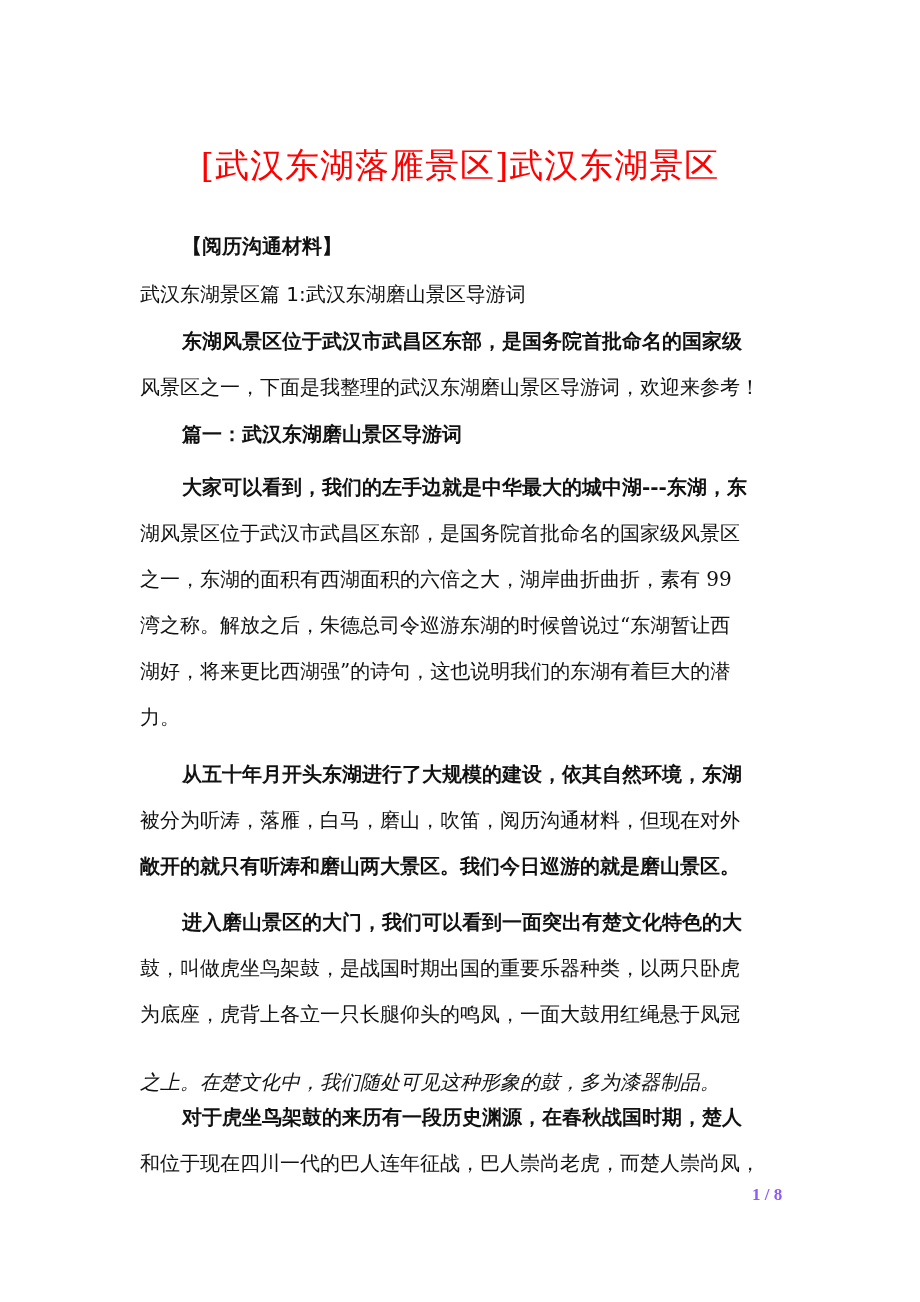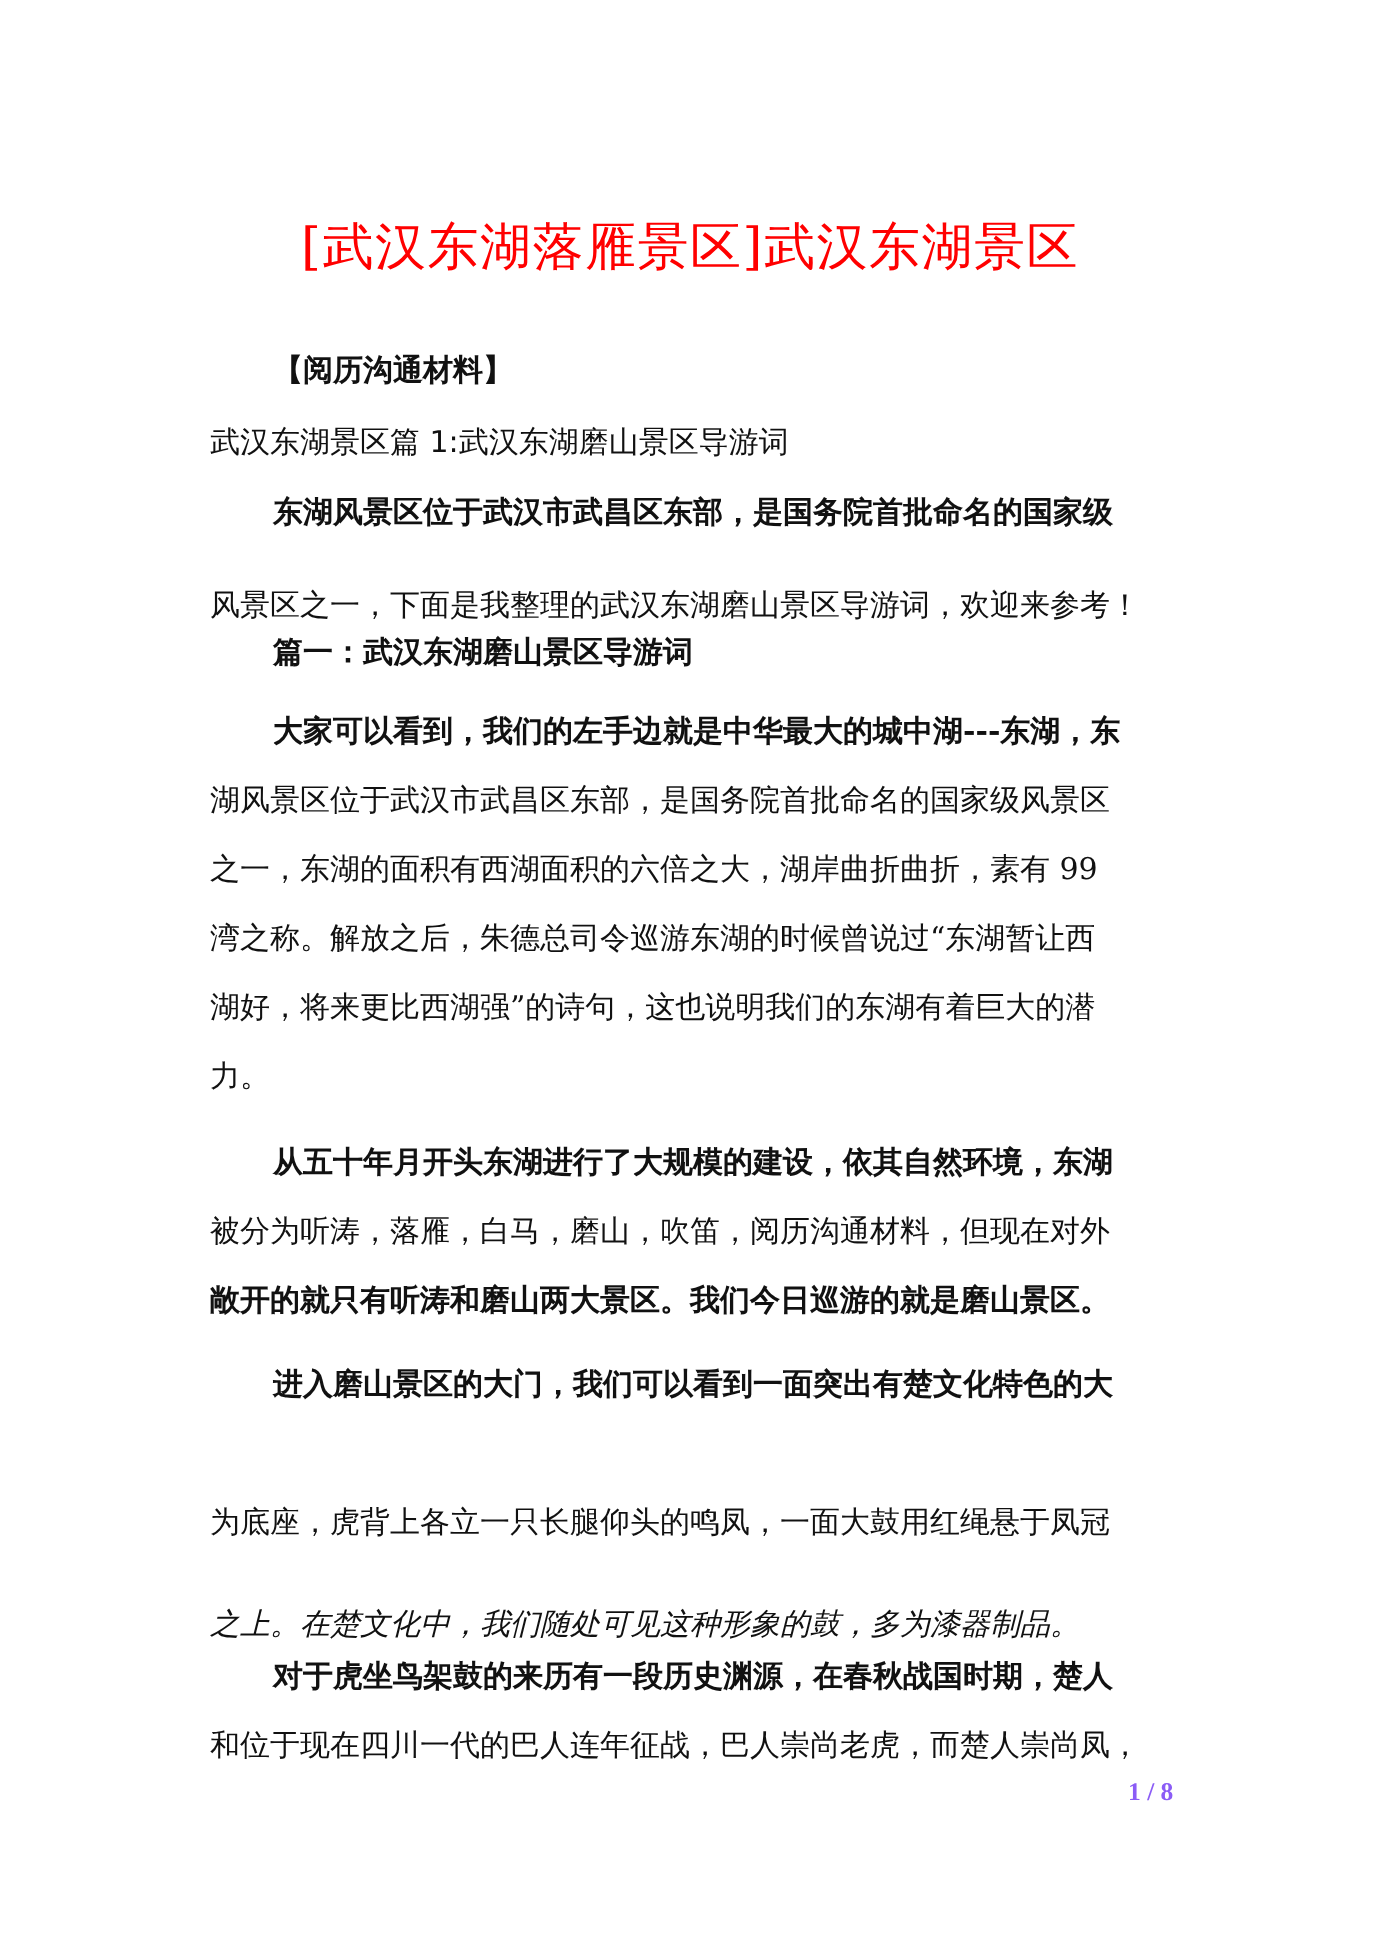--- a/index.html
+++ b/index.html
@@ -57,36 +57,37 @@
 
 <div class="page">
 
   <div class="title">[武汉东湖落雁景区]武汉东湖景区</div>
 
   <div class="line indent" style="top:232px;">【阅历沟通材料】</div>
 
   <div class="line sans" style="top:280px;">武汉东湖景区篇 1:武汉东湖磨山景区导游词</div>
 
   <div class="line indent" style="top:327px;">东湖风景区位于武汉市武昌区东部，是国务院首批命名的国家级</div>
-  <div class="line" style="top:389px;">风景区之一，下面是我整理的武汉东湖磨山景区导游词，欢迎来参考！</div>
+  <div class="line" style="top:373px;">风景区之一，下面是我整理的武汉东湖磨山景区导游词，欢迎来参考！</div>
 
   <div class="line indent" style="top:420px;">篇一：武汉东湖磨山景区导游词</div>
 
   <div class="line indent" style="top:473px;">大家可以看到，我们的左手边就是中华最大的城中湖---东湖，东</div>
   <div class="line" style="top:519px;">湖风景区位于武汉市武昌区东部，是国务院首批命名的国家级风景区</div>
   <div class="line" style="top:565px;">之一，东湖的面积有西湖面积的六倍之大，湖岸曲折曲折，素有 99</div>
   <div class="line" style="top:611px;text-align:right;">湾之称。解放之后，朱德总司令巡游东湖的时候曾说过“东湖暂让西</div>
   <div class="line" style="top:657px;">湖好，将来更比西湖强”的诗句，这也说明我们的东湖有着巨大的潜</div>
   <div class="line" style="top:703px;">力。</div>
 
   <div class="line indent" style="top:760px;">从五十年月开头东湖进行了大规模的建设，依其自然环境，东湖</div>
   <div class="line" style="top:806px;">被分为听涛，落雁，白马，磨山，吹笛，阅历沟通材料，但现在对外</div>
   <div class="line" style="top:852px;font-weight:bold;">敞开的就只有听涛和磨山两大景区。我们今日巡游的就是磨山景区。</div>
 
   <div class="line indent" style="top:908px;">进入磨山景区的大门，我们可以看到一面突出有楚文化特色的大</div>
+  <div class="line" style="top:954px;">鼓，叫做虎坐鸟架鼓，是战国时期出国的重要乐器种类，以两只卧虎</div>
   <div class="line" style="top:1000px;">为底座，虎背上各立一只长腿仰头的鸣凤，一面大鼓用红绳悬于凤冠</div>
   <div class="line" style="top:1068px;font-style:italic;">之上。在楚文化中，我们随处可见这种形象的鼓，多为漆器制品。</div>
 
   <div class="line indent" style="top:1103px;">对于虎坐鸟架鼓的来历有一段历史渊源，在春秋战国时期，楚人</div>
   <div class="line" style="top:1149px;">和位于现在四川一代的巴人连年征战，巴人崇尚老虎，而楚人崇尚凤，</div>
 
   <div class="page-number">1 / 8</div>
 
 </div>
 

